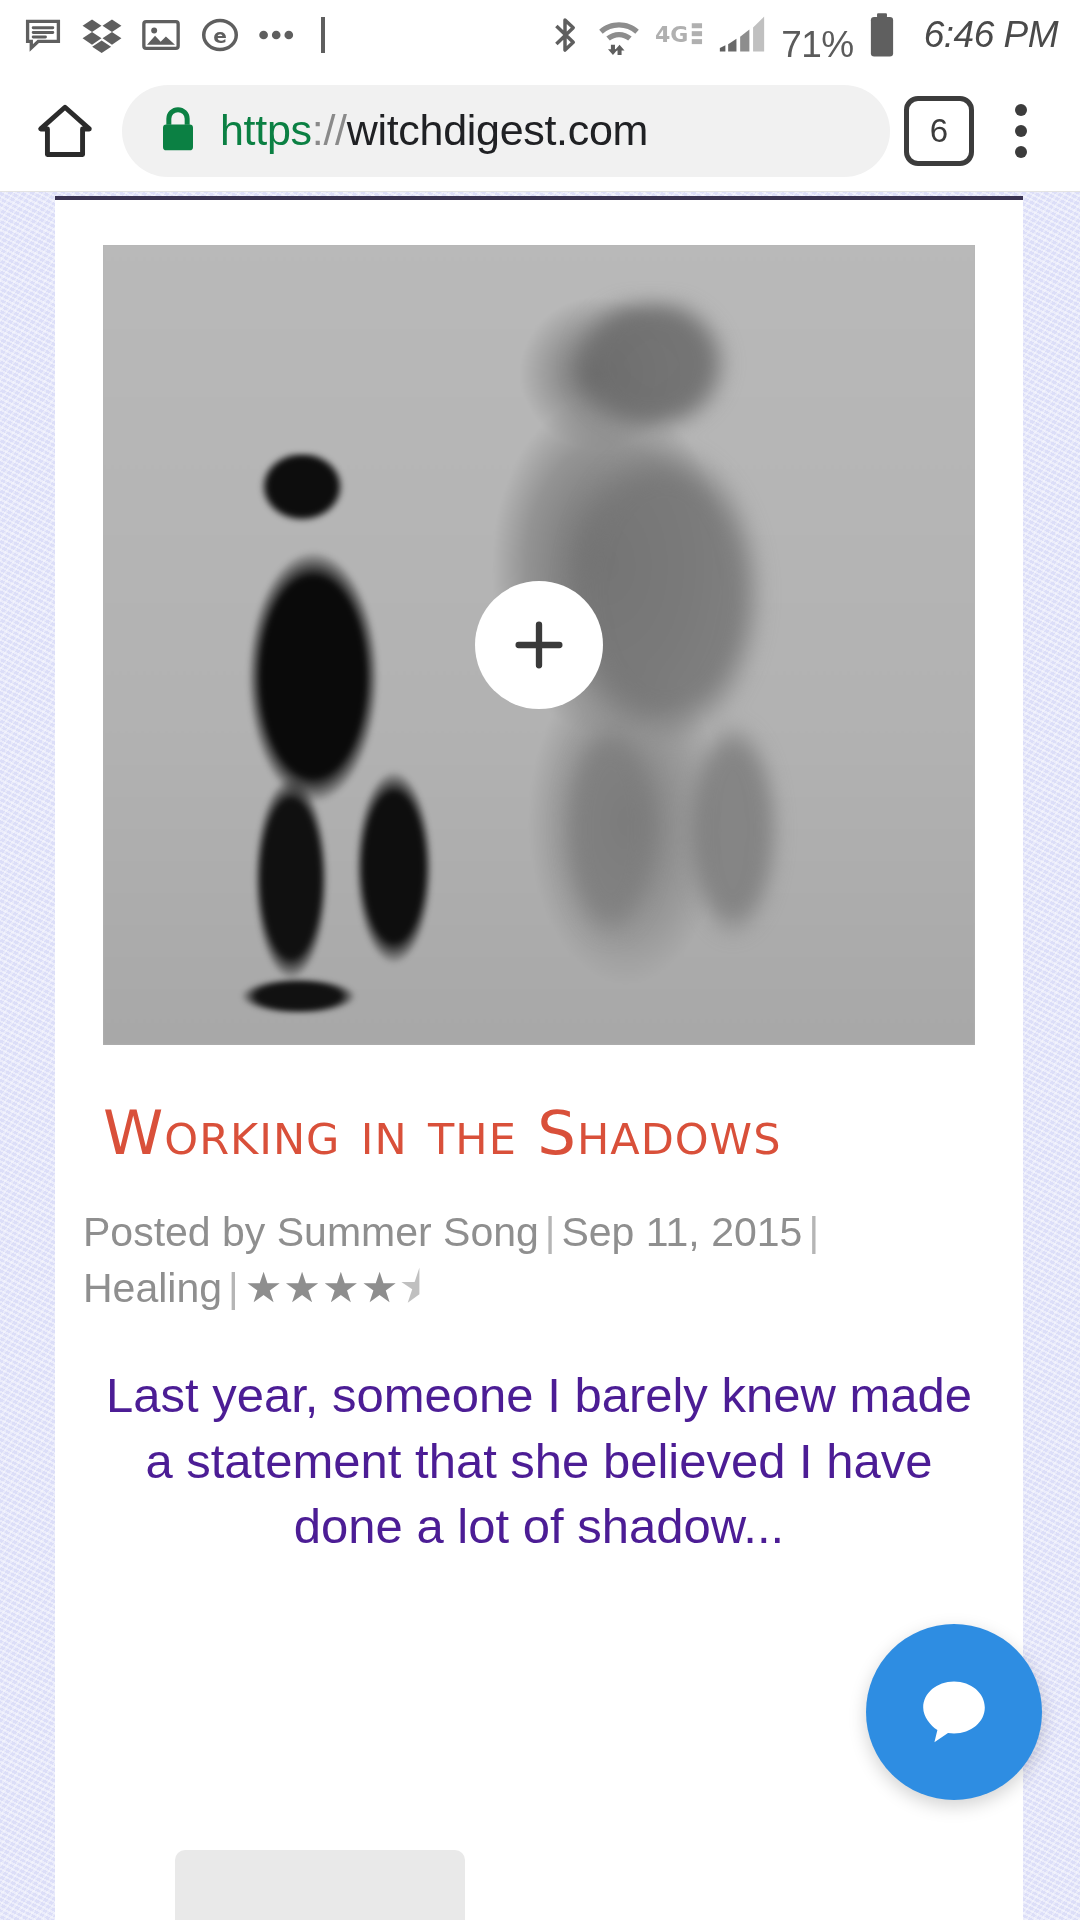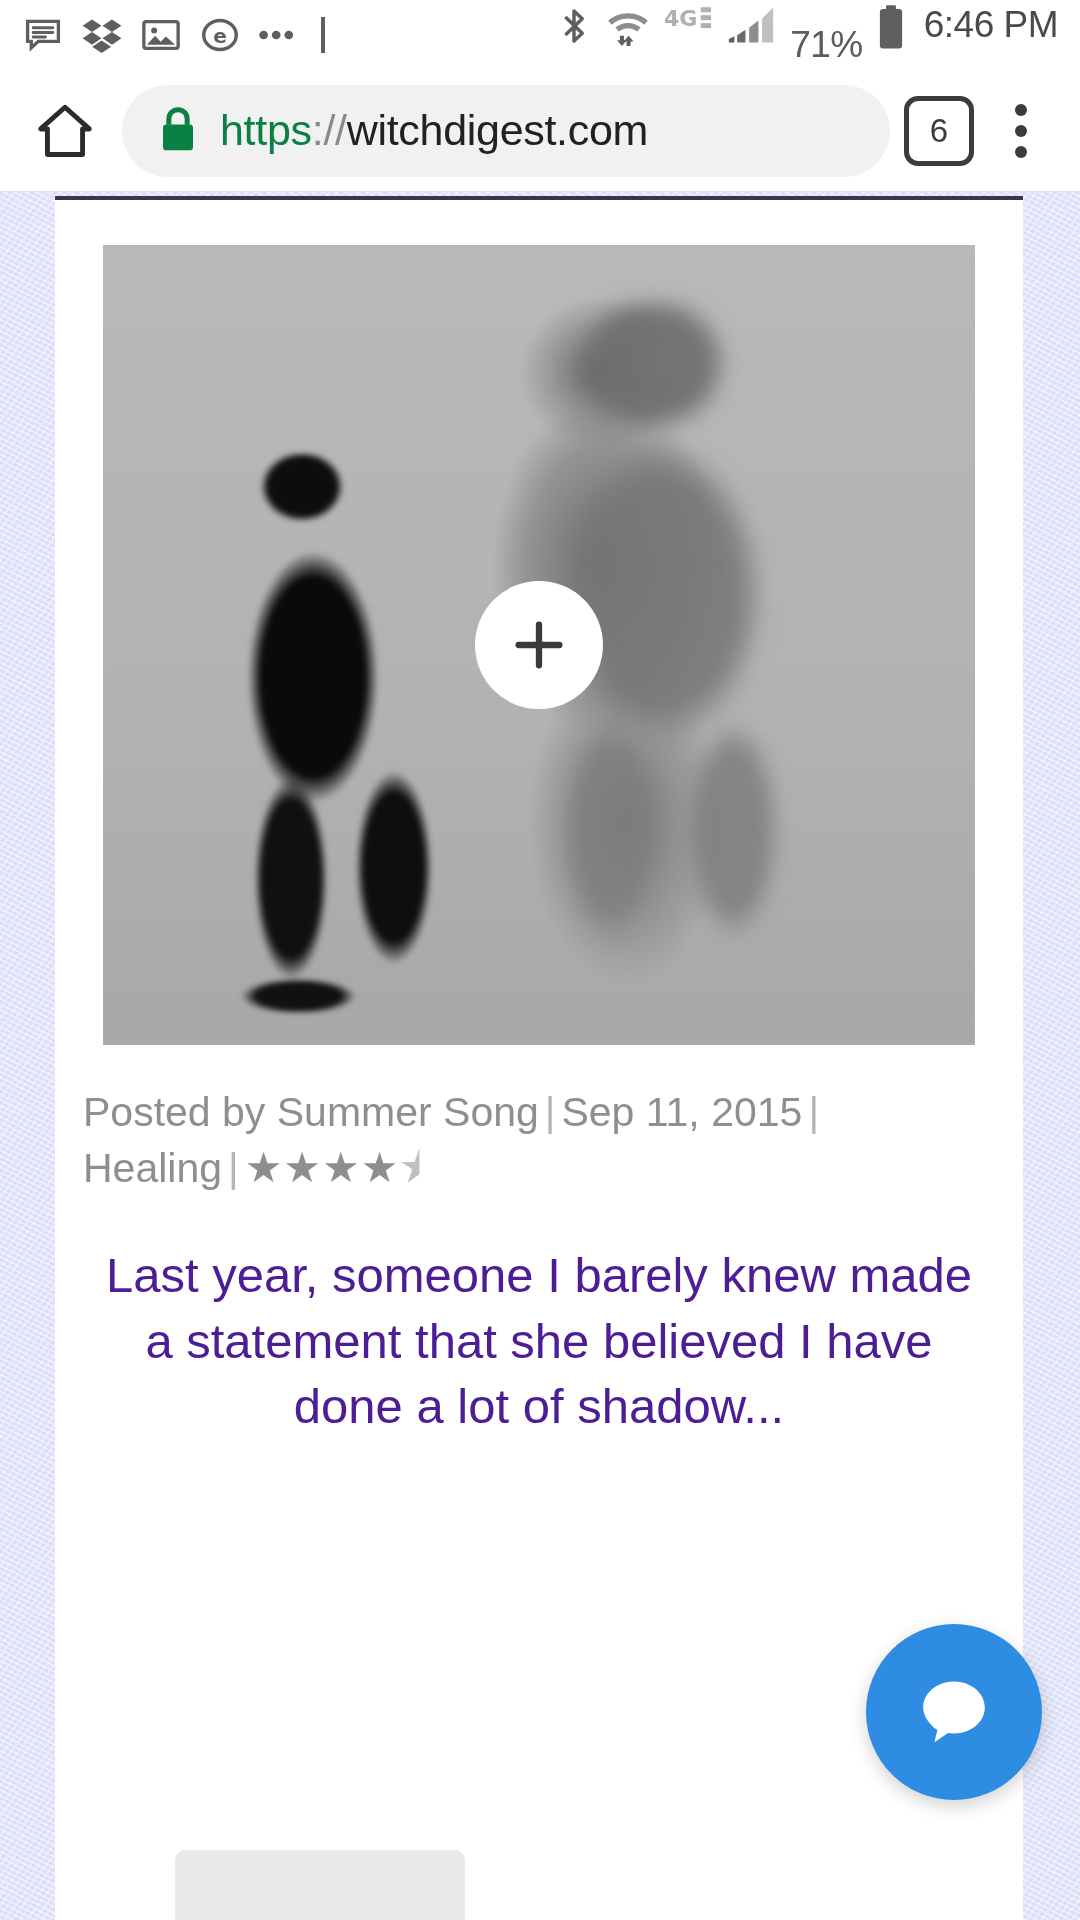--- a/index.html
+++ b/index.html
@@ -12,28 +12,28 @@
 
   
   #status-bar{
     height:70px; width:1080px;
     background:#ffffff;
     display:flex; align-items:center;
     padding:0 22px;
     position:relative;
   }
   #status-left{ display:flex; align-items:center; gap:17px; }
-  #status-right{ margin-left:auto; display:flex; gap:13px; }
+  #status-right{ margin-left:auto; display:flex; align-items:center; gap:13px; }
   .sicon{ display:block; fill:#5f5f5f; }
   #status-battery-pct{
     font-size:37px; color:#5b5b5b; letter-spacing:-.5px;
     font-family:"Liberation Sans", sans-serif; margin-left:2px;margin-top:20px;
   }
   #status-clock{
-    font-size:37px; color:#4a4a4a; letter-spacing:-.5px; margin-left:5px;
+    font-size:37px; color:#4a4a4a; letter-spacing:-.5px; margin-left:14px;font-style:italic;
   }
   .cursor-bar{ width:4px; height:36px; background:#5f5f5f; margin-left:4px; }
 
   
   #browser-bar{
     height:122px; width:1080px; background:#ffffff;
     display:flex; align-items:center; padding:0 26px;
     border-bottom:1px solid #e3e3e3;
   }
   #home-button{ width:78px; height:78px; display:flex; align-items:center; justify-content:center; }
@@ -296,20 +296,21 @@
       <div id="post-image-shadowfig"></div>
       <div id="post-image-figure"></div>
 
       <div id="image-plus-button">
         <svg id="plus-icon" width="66" height="66" viewBox="0 0 24 24">
           <path stroke="#3a3a3a" stroke-width="2.3" stroke-linecap="round" d="M12 4.6v14.8M4.6 12h14.8"></path>
         </svg>
       </div>
     </div>
 
+    <h1 id="post-title">Working in the Shadows</h1>
 
     <div id="post-meta">
       <span>Posted by</span>
       <span>Summer Song</span><span class="sep">|</span><span>Sep 11, 2015</span><span class="sep">|</span><br>
       <span>Healing</span><span class="sep">|</span><span id="post-rating"><span>★★★★</span><span class="half">⯨</span></span>
     </div>
 
     <p id="post-excerpt">Last year, someone I barely knew made a statement that she believed I have done a lot of shadow...</p>
 
     <div id="post-cta-button"></div>

